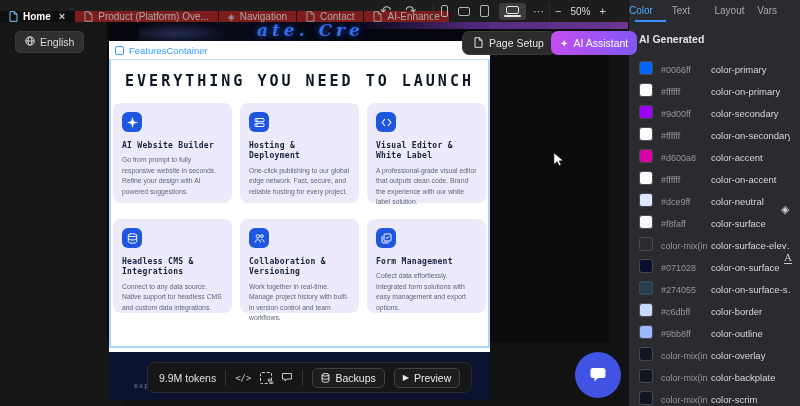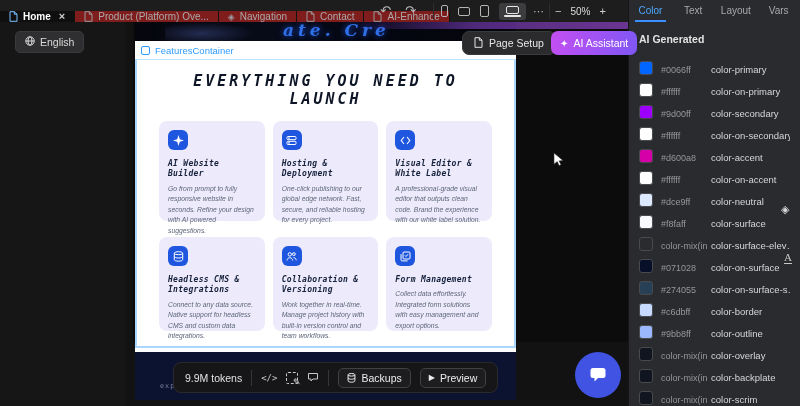--- a/index.html
+++ b/index.html
@@ -30,42 +30,42 @@
   .d-lapbase{width:17px;height:2px;background:#e6e6e6;border-radius:1px;margin-top:1px;}
   .more{position:absolute;left:533px;top:0;height:22px;line-height:22px;font-size:11px;color:#bdbdbd;letter-spacing:1px;}
   .zoomctl{position:absolute;left:555px;top:0;height:22px;display:flex;align-items:center;gap:9px;
            color:#cfcfcf;font-size:11px;}
   .zoomctl .zlvl{font-size:10px;color:#dddddd;}
   .vsep{position:absolute;top:3px;width:1px;height:16px;background:#2e2e30;}
 
   
   .ptabs{position:absolute;left:628px;top:0;width:172px;height:22px;background:#2a2b2e;
          display:flex;align-items:center;border-left:1px solid #151515;}
-  .ptab{flex:1;text-align:center;font-size:10px;color:#a8a8ab;position:relative;height:22px;line-height:22px;}
+  .ptab{flex:1;text-align:left;font-size:10px;color:#a8a8ab;position:relative;height:22px;line-height:22px;}
   .ptab.active{color:#4da6ff;}
   .ptab.active:after{content:"";position:absolute;left:6px;right:6px;bottom:0;height:2px;background:#3b8eff;}
 
   
   .gutter{position:absolute;left:0;top:22px;width:125px;height:384px;background:#161617;}
   .btn-lang{position:absolute;left:15px;top:9px;height:22px;display:flex;align-items:center;gap:5px;
             background:#2f2f31;border:1px solid #3a3a3c;border-radius:5px;padding:0 9px;
             color:#dadada;font-size:10.5px;}
 
   
-  .canvas-zone{position:absolute;left:133px;top:22px;width:503px;height:320px;background:#0c0c0d;}
+  .canvas-zone{position:absolute;left:107px;top:22px;width:503px;height:320px;background:#0c0c0d;}
   .site{position:absolute;left:2px;top:0;width:381px;height:378px;background:#ffffff;}
   .hero{position:relative;width:100%;height:19px;background:linear-gradient(90deg,#05060c 0%,#070b18 35%,#04060f 70%,#05050c 100%);overflow:hidden;}
   .hero-txt{position:absolute;left:148px;top:-2px;font-family:"DejaVu Serif",serif;font-style:italic;font-weight:bold;
             font-size:17px;color:#2f6fe8;letter-spacing:4px;text-shadow:0 0 6px #1d4ed8;white-space:nowrap;}
   .hero-glow{position:absolute;left:30px;top:0;width:90px;height:19px;
              background:radial-gradient(ellipse at 40% 60%,rgba(90,110,200,.35),transparent 70%);}
   .labelbar{display:flex;align-items:center;height:18px;background:#ffffff;padding-left:6px;}
   .selbox{width:9px;height:9px;border:1.5px solid #2f9bff;border-radius:2px;background:#fff;}
   .sellabel{margin-left:5px;font-size:9.5px;color:#2f9bff;}
-  .section{position:relative;height:289px;background:#ffffff;border:2px solid #a9d7ff;border-top:1px solid #bfe4ff;padding:0 22px;font-style:italic;}
+  .section{position:relative;height:289px;background:#ffffff;border:2px solid #a9d7ff;border-top:1px solid #bfe4ff;padding:0 2px;}
   .h1{margin-top:12px;text-align:center;font-weight:bold;font-size:15px;letter-spacing:3px;color:#0d1526;}
   .h2{margin-top:4px;text-align:center;font-size:7px;color:#49505e;letter-spacing:.3px;}
   .cards{margin-top:13px;display:grid;grid-template-columns:1fr 1fr 1fr;grid-template-rows:100px 94px;gap:16px 8px;}
   .card{background:#edebfb;border-radius:8px;padding:9px 9px;}
   .cicon{width:20px;height:20px;background:#1f56e0;border-radius:6px;display:flex;align-items:center;justify-content:center;color:#fff;}
   .ctitle{margin-top:9px;font-weight:bold;font-size:8px;line-height:1.3;color:#16213c;letter-spacing:.3px;}
   .cbody{margin-top:4px;font-size:6.8px;line-height:1.55;color:#5d6678;}
   .gapwhite{height:4px;background:#ffffff;}
   .navy{height:48px;background:#0c1330;position:relative;}
   .navy-txt{position:absolute;left:0;right:0;top:30px;text-align:center;font-size:6.8px;color:#78829f;letter-spacing:1px;white-space:nowrap;}

